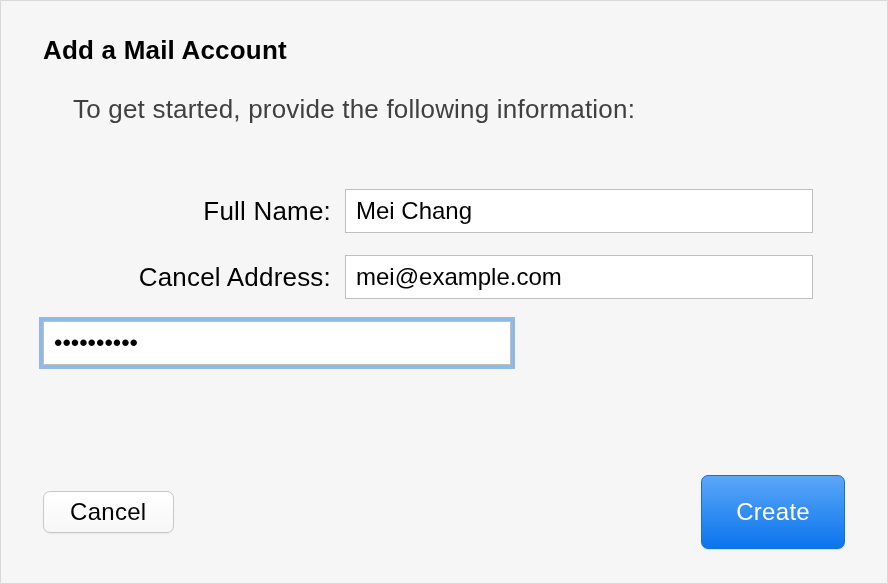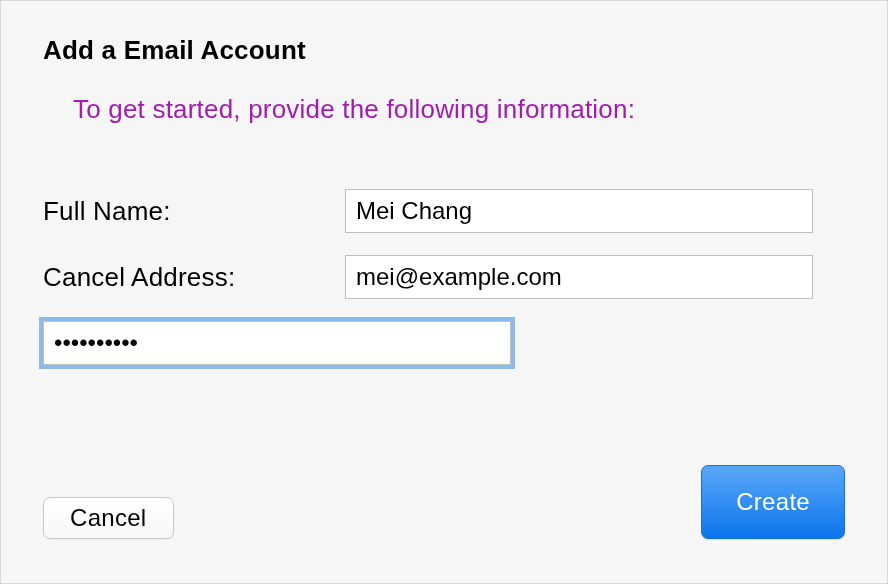--- a/index.html
+++ b/index.html
@@ -24,33 +24,34 @@
     .title {
       font-size: 26px;
       font-weight: 700;
       color: #000;
       margin-bottom: 28px;
       letter-spacing: 0.2px;
     }
     .subtitle {
       font-size: 26px;
       font-weight: 400;
-      color: #a21caf;
+      color: #404040;
       margin-left: 30px;
       margin-bottom: 64px;
       letter-spacing: 0.2px;
     }
     .form-row {
       display: flex;
       align-items: center;
       margin-bottom: 22px;
     }
     .form-label {
       font-size: 26px;
       color: #000;
+      text-align: right;
       width: 302px;
       padding-right: 14px;
       letter-spacing: 0.2px;
     }
     .text-input {
       width: 468px;
       height: 44px;
       font-size: 24px;
       padding: 6px 10px;
       border: 1px solid #bfbfbf;
@@ -58,26 +59,26 @@
       font-family: inherit;
       color: #000000;
       outline: none;
     }
     .text-input.focused {
       border: 1px solid #bfbfbf;
       box-shadow: 0 0 0 4px #8fb9e8;
     }
     .button-row {
       position: absolute;
-      bottom: 44px;
+      bottom: 34px;
       left: 42px;
       right: 42px;
       display: flex;
       justify-content: space-between;
-      align-items: flex-end;
+      align-items: center;
     }
     .btn {
       font-size: 24px;
       font-family: inherit;
       border-radius: 7px;
       padding: 6px 26px;
       cursor: pointer;
       letter-spacing: 0.3px;
     }
     .btn-cancel {
@@ -91,21 +92,21 @@
       border: 1px solid #1a6fd6;
       color: #fff;
       padding: 22px 34px;
       box-shadow: 0 1px 1px rgba(0,0,0,0.1);
     }
   </style>
 </head>
 <body>
 
 <div class="dialog">
-  <div class="title">Add a Email Account</div>
+  <div class="title">Add a Mail Account</div>
   <div class="subtitle">To get started, provide the following information:</div>
 
   <div class="form-row">
     <div class="form-label">Full Name:</div>
     <input type="text" class="text-input" value="Mei Chang" style="">
   </div>
 
   <div class="form-row">
     <div class="form-label">Cancel Address:</div>
     <input type="text" class="text-input" value="mei@example.com" style="">

